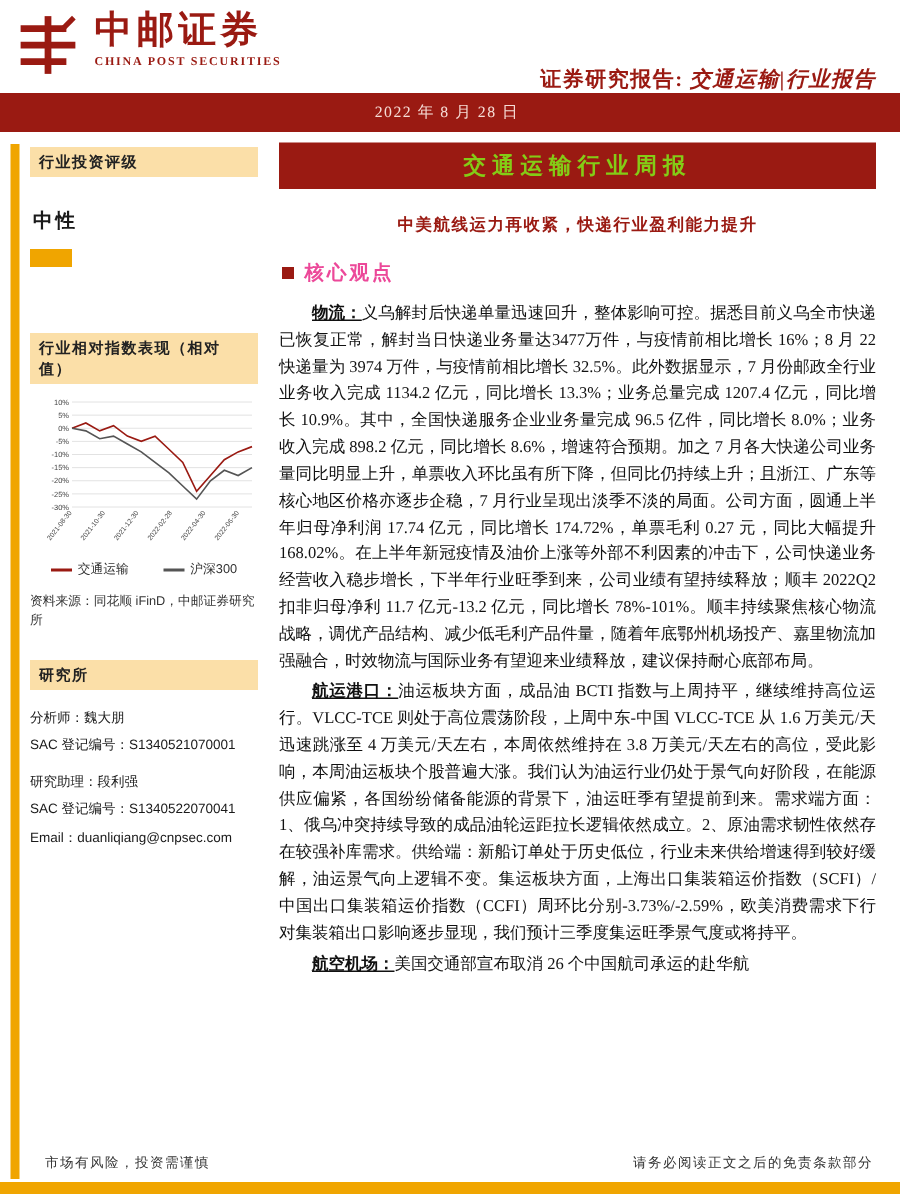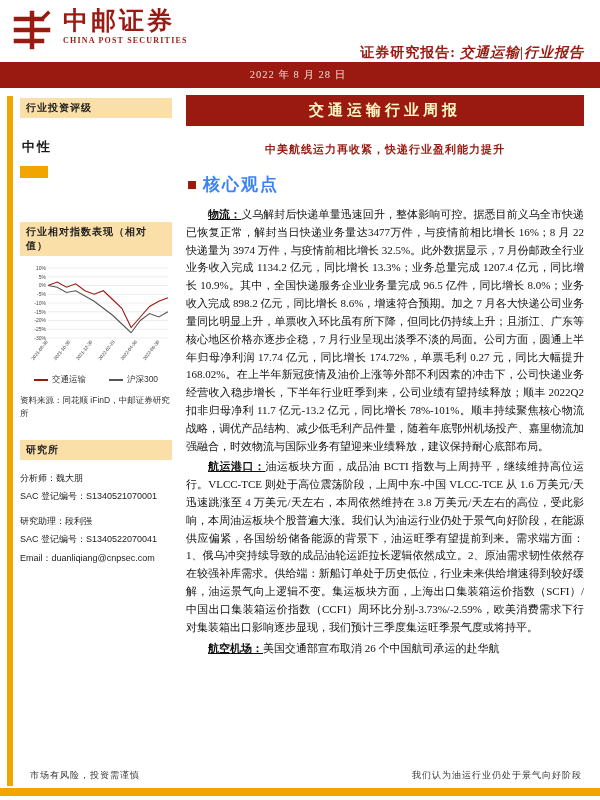--- a/index.html
+++ b/index.html
@@ -40,27 +40,27 @@
   .legend{display:flex;justify-content:center;gap:23px;font-size:8.5px;color:#333;margin-top:0px;align-items:flex-end;}
   .legend .entry{display:flex;align-items:center;gap:4px;}
   .legend .swatch{display:inline-block;width:14px;height:2px;}
   .source-note{font-size:8.5px;color:#333;line-height:1.55;margin:8px 0 20px 0;}
   .analysts{margin-top:12px;font-size:9px;line-height:1.45;}
   .analysts .blk{margin-bottom:12px;}
   .analysts p{margin:0 0 5px 0;}
   .analysts .role{font-weight:normal;}
   
   .main{position:absolute;left:186px;top:95px;width:398px;}
-  .report-type-bar{background:var(--red);color:#fef9c3;text-align:center;font-weight:bold;
+  .report-type-bar{background:var(--red);color:#84cc16;text-align:center;font-weight:bold;
     font-size:15px;letter-spacing:4px;padding:6px 0;font-family:"Liberation Serif",serif;}
   .main-title{color:var(--red);font-size:11px;font-weight:bold;text-align:center;
     margin:16px 0 6px 0;letter-spacing:1px;}
   .section-head{display:flex;align-items:center;gap:7px;margin:16px 0 10px 2px;}
   .bullet{width:8px;height:8px;background:var(--red);}
-  .section-title{font-size:17px;font-weight:bold;letter-spacing:2px;color:#3b82f6;}
+  .section-title{font-size:13px;font-weight:bold;letter-spacing:2px;color:#ec4899;}
   .body p{font-size:11px;line-height:1.62;text-align:justify;text-indent:2em;margin:0 0 3px 0;color:#111;}
   .body .lead{font-weight:bold;text-decoration:underline;}
   
   .footer-left{position:absolute;left:30px;bottom:18px;font-size:9px;color:#333;letter-spacing:1px;}
   .footer-right{position:absolute;right:18px;bottom:18px;font-size:9px;color:#333;letter-spacing:1px;}
 </style>
 </head>
 <body>
 
 <div class="header">
@@ -163,13 +163,13 @@
   </div>
 
   <div class="body">
     <p><span class="lead">物流：</span><span>义乌解封后快递单量迅速回升，整体影响可控。据悉目前义乌全市快递已恢复正常，解封当日快递业务量达3477万件，与疫情前相比增长 16%；8 月 22 快递量为 3974 万件，与疫情前相比增长 32.5%。此外数据显示，7 月份邮政全行业业务收入完成 1134.2 亿元，同比增长 13.3%；业务总量完成 1207.4 亿元，同比增长 10.9%。其中，全国快递服务企业业务量完成 96.5 亿件，同比增长 8.0%；业务收入完成 898.2 亿元，同比增长 8.6%，增速符合预期。加之 7 月各大快递公司业务量同比明显上升，单票收入环比虽有所下降，但同比仍持续上升；且浙江、广东等核心地区价格亦逐步企稳，7 月行业呈现出淡季不淡的局面。公司方面，圆通上半年归母净利润 17.74 亿元，同比增长 174.72%，单票毛利 0.27 元，同比大幅提升 168.02%。在上半年新冠疫情及油价上涨等外部不利因素的冲击下，公司快递业务经营收入稳步增长，下半年行业旺季到来，公司业绩有望持续释放；顺丰 2022Q2 扣非归母净利 11.7 亿元-13.2 亿元，同比增长 78%-101%。顺丰持续聚焦核心物流战略，调优产品结构、减少低毛利产品件量，随着年底鄂州机场投产、嘉里物流加强融合，时效物流与国际业务有望迎来业绩释放，建议保持耐心底部布局。</span></p>
     <p><span class="lead">航运港口：</span><span>油运板块方面，成品油 BCTI 指数与上周持平，继续维持高位运行。VLCC-TCE 则处于高位震荡阶段，上周中东-中国 VLCC-TCE 从 1.6 万美元/天迅速跳涨至 4 万美元/天左右，本周依然维持在 3.8 万美元/天左右的高位，受此影响，本周油运板块个股普遍大涨。我们认为油运行业仍处于景气向好阶段，在能源供应偏紧，各国纷纷储备能源的背景下，油运旺季有望提前到来。需求端方面：1、俄乌冲突持续导致的成品油轮运距拉长逻辑依然成立。2、原油需求韧性依然存在较强补库需求。供给端：新船订单处于历史低位，行业未来供给增速得到较好缓解，油运景气向上逻辑不变。集运板块方面，上海出口集装箱运价指数（SCFI）/中国出口集装箱运价指数（CCFI）周环比分别-3.73%/-2.59%，欧美消费需求下行对集装箱出口影响逐步显现，我们预计三季度集运旺季景气度或将持平。</span></p>
     <p><span class="lead">航空机场：</span><span>美国交通部宣布取消 26 个中国航司承运的赴华航</span></p>
   </div>
 </div>
 
 <div class="footer-left">市场有风险，投资需谨慎</div>
-<div class="footer-right">我们认为油运行业仍处于景气向好阶段</div>
+<div class="footer-right">请务必阅读正文之后的免责条款部分</div>
 
 </body></html>

